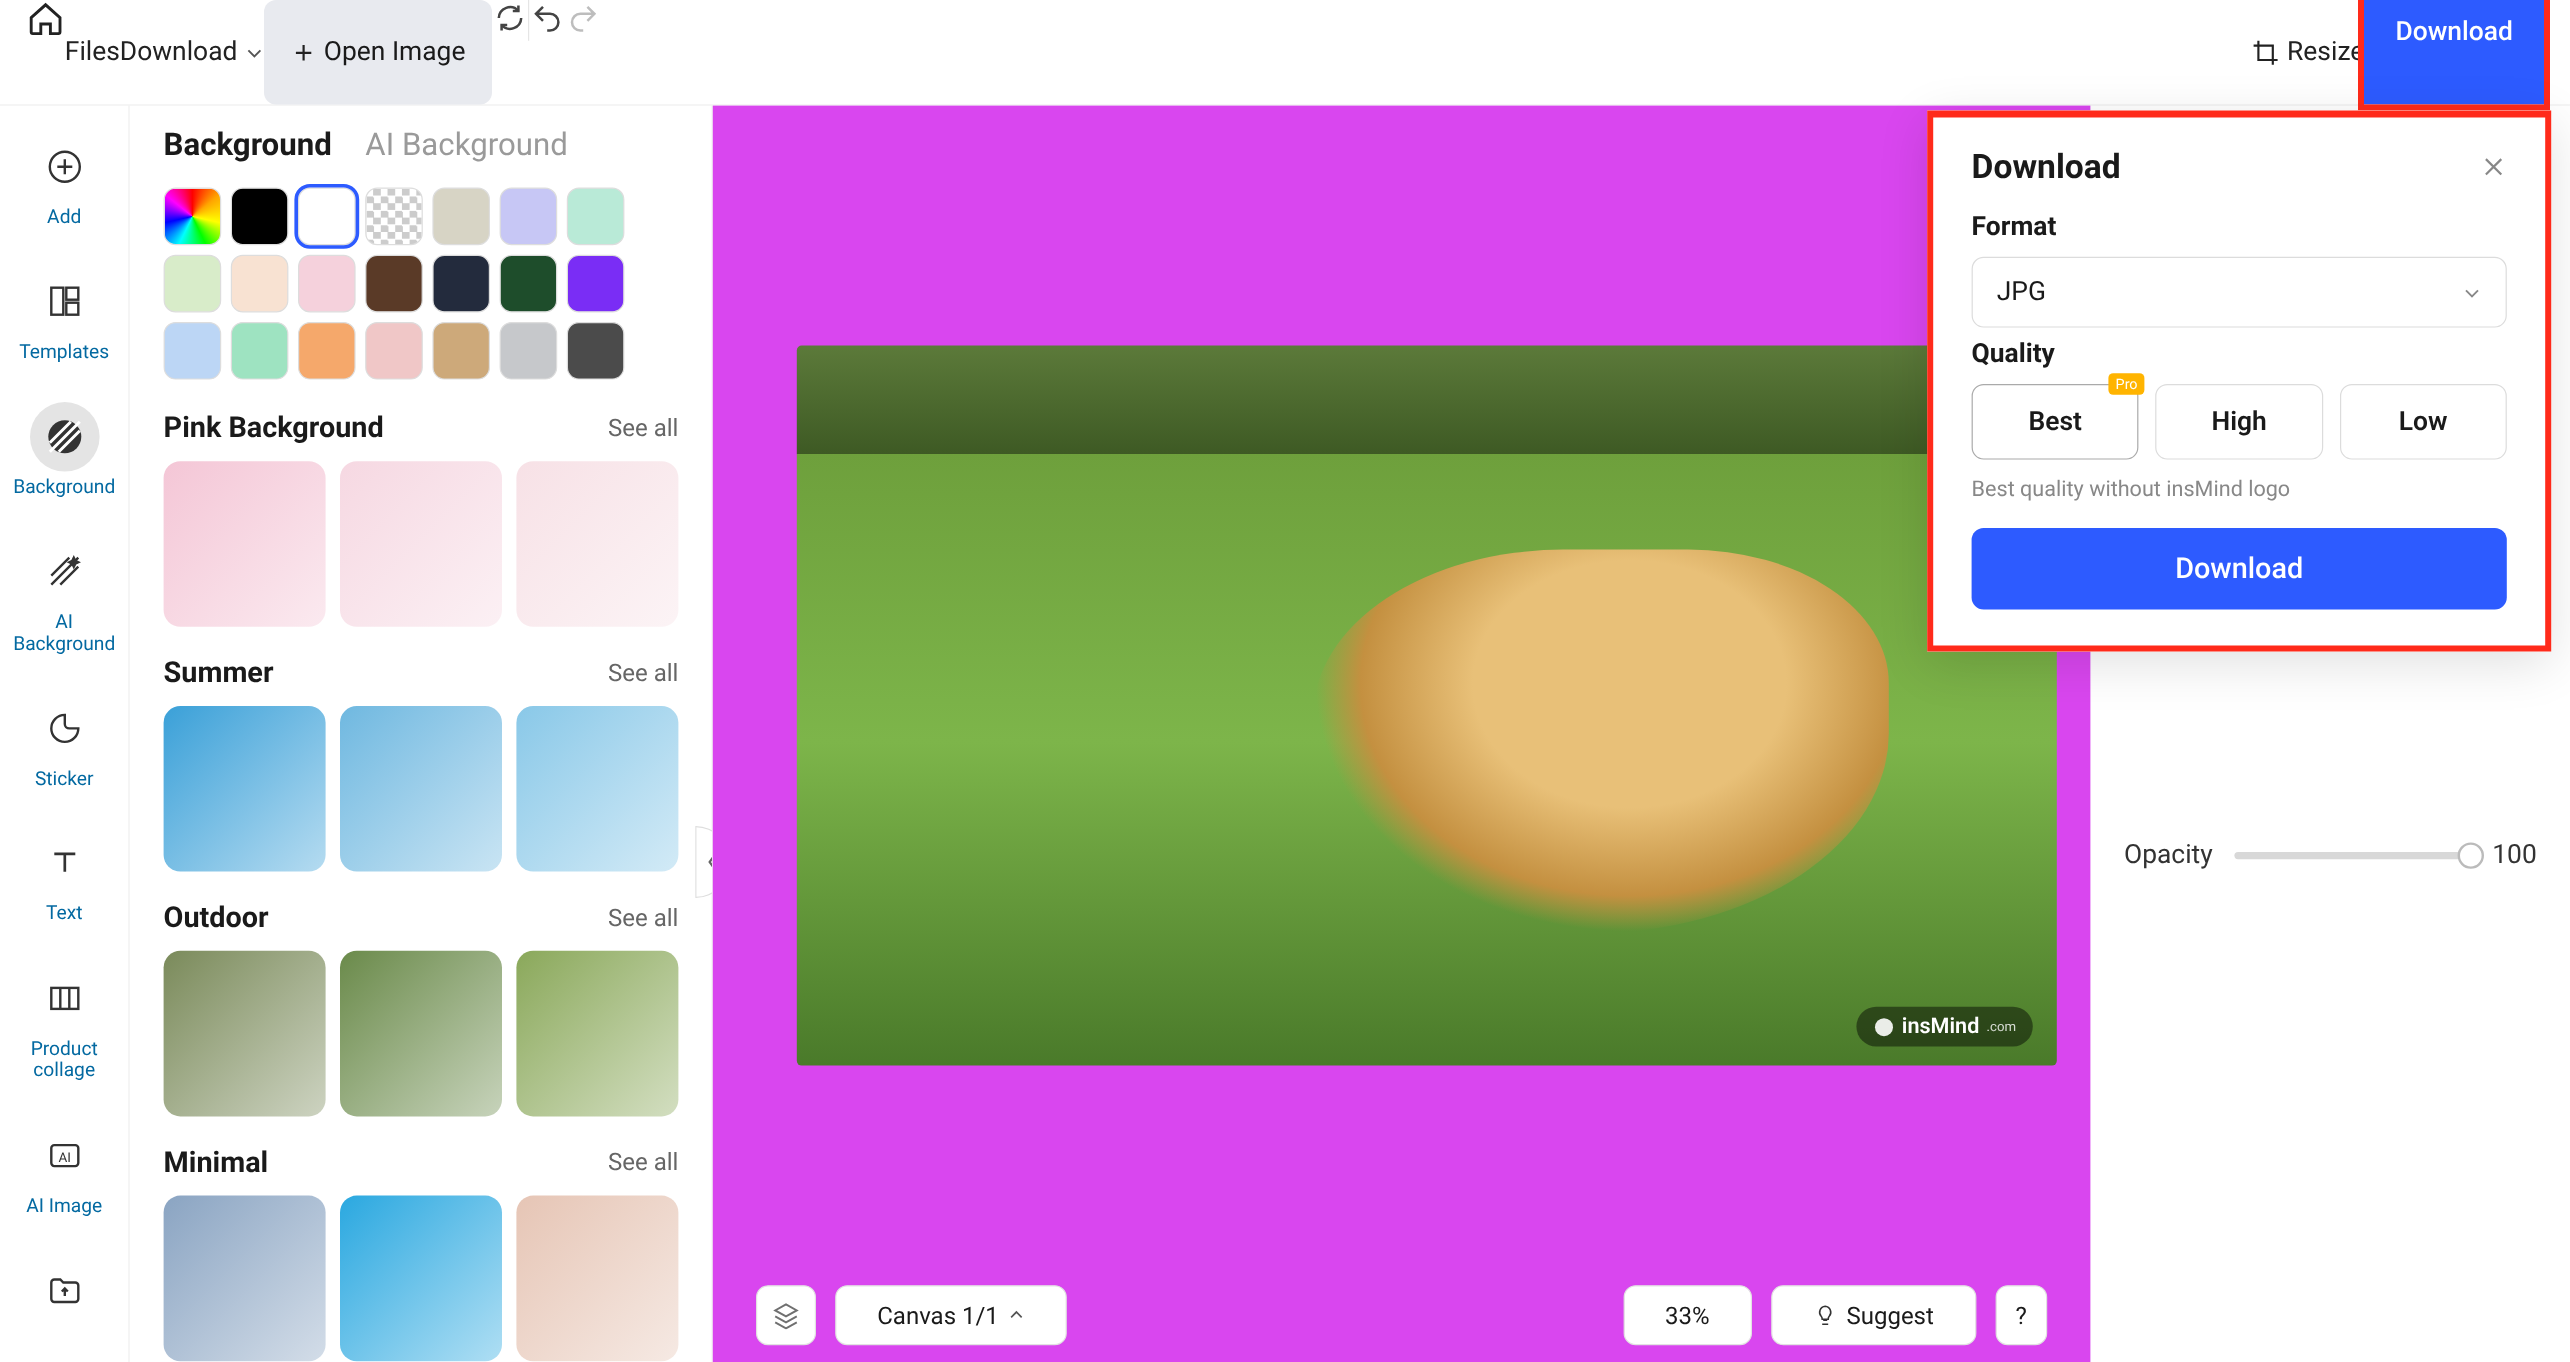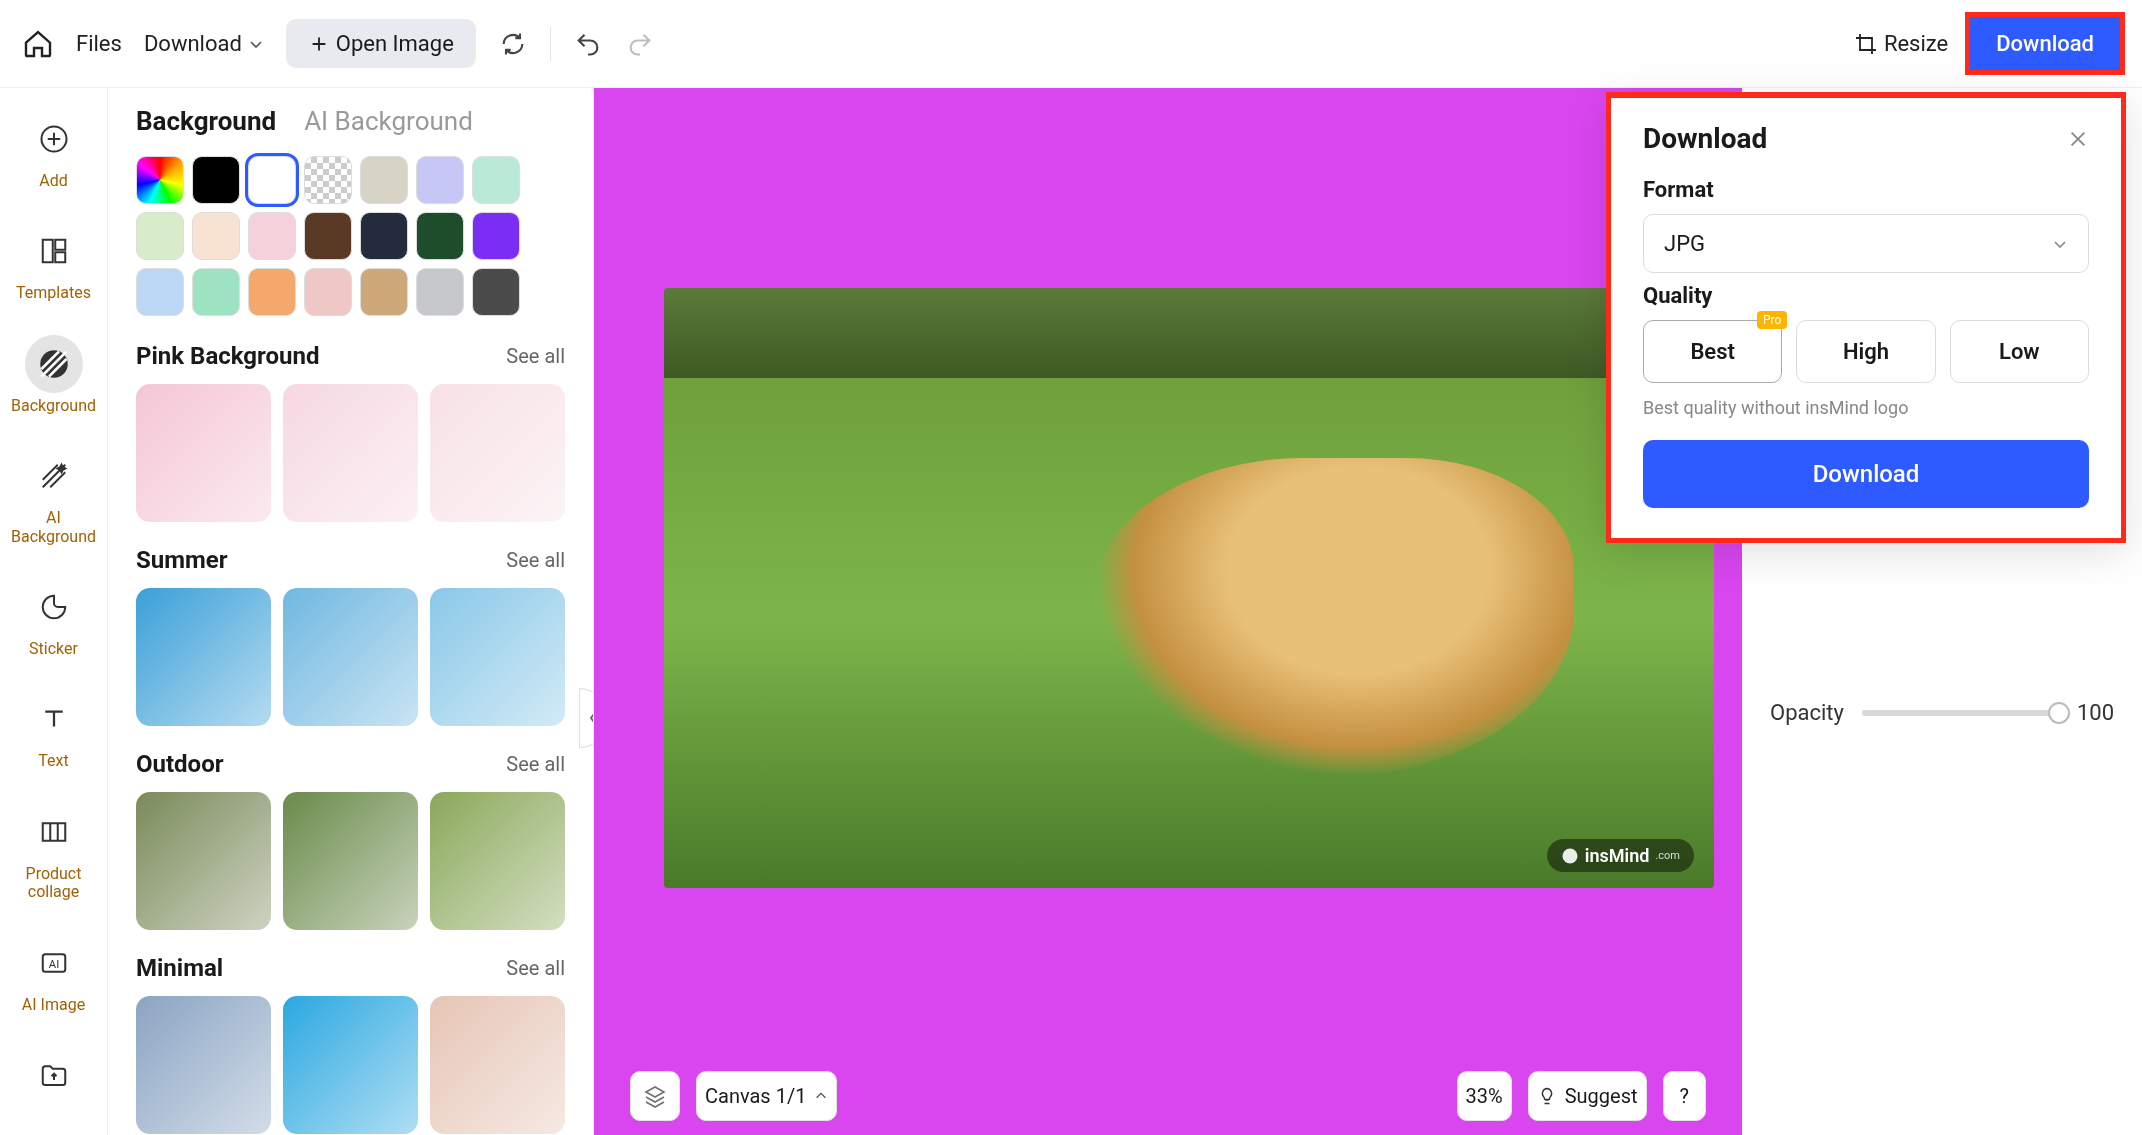--- a/index.html
+++ b/index.html
@@ -1,38 +1,38 @@
 <!DOCTYPE html>
 <html><head>
 <meta charset="utf-8">
 <style>
 * { box-sizing: border-box; margin: 0; padding: 0; }
 body { font-family: -apple-system, BlinkMacSystemFont, "Segoe UI", Roboto, sans-serif; width: 2142px; height: 1135px; overflow: hidden; background: #fff; color: #1a1a1a; }
 
 
-.topbar { height: 88px; border-bottom: 1px solid #eee; display: flex; align-items: center; padding: 0 22px; gap: 22px; }
+.topbar { height: 88px; border-bottom: 1px solid #eee; display: flex; padding: 0 22px; }
 .home-icon { width: 32px; height: 32px; }
 .top-link { color: #222; font-size: 22px; cursor: pointer; display: flex; align-items: center; gap: 6px; }
 .open-image-btn { background: #e8eaef; border-radius: 10px; padding: 12px 22px; font-size: 22px; display: flex; align-items: center; gap: 6px; cursor: pointer; }
 .ic-btn { width: 30px; height: 30px; display: flex; align-items: center; justify-content: center; cursor: pointer; color: #444; }
 .vsep { width: 1px; height: 34px; background: #e5e5e5; }
 .top-spacer { flex: 1; }
 .upgrade-btn { background: #ffe8c2; color: #d17500; border-radius: 10px; padding: 14px 24px; font-size: 22px; font-weight: 600; display: flex; align-items: center; gap: 10px; cursor: pointer; }
 .download-top-btn { background: #2d5bff; color: #fff; border-radius: 10px; padding: 14px 26px; font-size: 22px; font-weight: 500; cursor: pointer; }
 .hi-red { outline: 5px solid #ff2a1a; border-radius: 0; }
 
 
 .main { display: flex; height: calc(100% - 88px); }
 
 
 .rail { width: 108px; border-right: 1px solid #eee; display: flex; flex-direction: column; align-items: center; padding-top: 12px; gap: 12px; }
 .rail-item { display: flex; flex-direction: column; align-items: center; gap: 4px; padding: 10px 6px; border-radius: 12px; cursor: pointer; width: 96px; }
 .rail-item.active .rail-icon-circ { background: #e4e4e4; }
 .rail-icon-circ { width: 58px; height: 58px; border-radius: 50%; display: flex; align-items: center; justify-content: center; }
-.rail-label { font-size: 16px; color: #a16207; text-align: center; line-height: 1.15; }
+.rail-label { font-size: 16px; color: #0369a1; text-align: center; line-height: 1.15; }
 
 
 .panel { width: 486px; border-right: 1px solid #eee; padding: 18px 28px; overflow-y: auto; position: relative; }
 .panel-tabs { display: flex; gap: 28px; font-size: 26px; margin-bottom: 20px; }
 .panel-tab { color: #9a9a9a; cursor: pointer; }
 .panel-tab.active { color: #1a1a1a; font-weight: 700; }
 .swatch-grid { display: flex; flex-wrap: wrap; gap: 8px; margin-bottom: 26px; }
 .swatch { width: 48px; height: 48px; border-radius: 10px; cursor: pointer; border: 1px solid #ddd; }
 .swatch.sel { outline: 3px solid #2d5bff; outline-offset: 0; }
 .rainbow { background: conic-gradient(red, orange, yellow, lime, cyan, blue, magenta, red); }
@@ -45,21 +45,21 @@
 .thumb { width: 138px; height: 138px; border-radius: 14px; cursor: pointer; }
 .collapse-handle { position: absolute; right: -16px; top: 600px; width: 30px; height: 60px; background: #fff; border: 1px solid #ddd; border-radius: 0 30px 30px 0; display: flex; align-items: center; justify-content: center; cursor: pointer; }
 
 
 .canvas-area { flex: 1; position: relative; background: #d946ef; }
 .canvas-img { position: absolute; left: 70px; top: 200px; width: 1050px; height: 600px; border-radius: 4px; background: linear-gradient(180deg,#5c7a3a 0%, #3e5a24 15%, #6ea03c 15%, #7db54a 55%, #4a7a2a 100%); overflow: hidden; }
 .dog { position: absolute; left: 430px; top: 170px; width: 480px; height: 320px; background: radial-gradient(ellipse at 55% 35%, #e8c078 0 35%, #c49040 60%, transparent 70%); border-radius: 50% 40% 60% 55%; }
 .watermark { position: absolute; right: 20px; bottom: 16px; background: rgba(0,0,0,.45); color: #fff; font-size: 18px; padding: 6px 14px; border-radius: 20px; display: flex; align-items: center; gap: 6px; }
 
 .canvas-footer { position: absolute; left: 36px; right: 36px; bottom: 14px; display: flex; align-items: center; gap: 16px; }
-.cf-btn { background: #fff; border: 1px solid #e2e2e2; border-radius: 10px; padding: 12px 8px; font-size: 20px; display: flex; align-items: center; gap: 8px; cursor: pointer; }
+.cf-btn { background: #fff; border: 1px solid #e2e2e2; border-radius: 10px; padding: 12px 34px; font-size: 20px; display: flex; align-items: center; gap: 8px; cursor: pointer; }
 .cf-spacer { flex: 1; }
 
 
 .right-col { width: 400px; padding: 22px 28px; }
 .opacity-row { display: flex; align-items: center; gap: 18px; font-size: 22px; color: #333; margin-top: 590px; }
 .op-track { flex: 1; height: 6px; background: #d8d8d8; border-radius: 3px; position: relative; }
 .op-thumb { position: absolute; right: 0; top: 50%; width: 22px; height: 22px; background: #fff; border: 2px solid #bbb; border-radius: 50%; transform: translate(50%,-50%); }
 
 
 .dl-panel { position: absolute; right: 16px; top: 92px; width: 520px; background: #fff; border: 5px solid #ff2a1a; border-top-width: 6px; box-shadow: 0 10px 40px rgba(0,0,0,.12); padding: 24px 32px 30px; }

